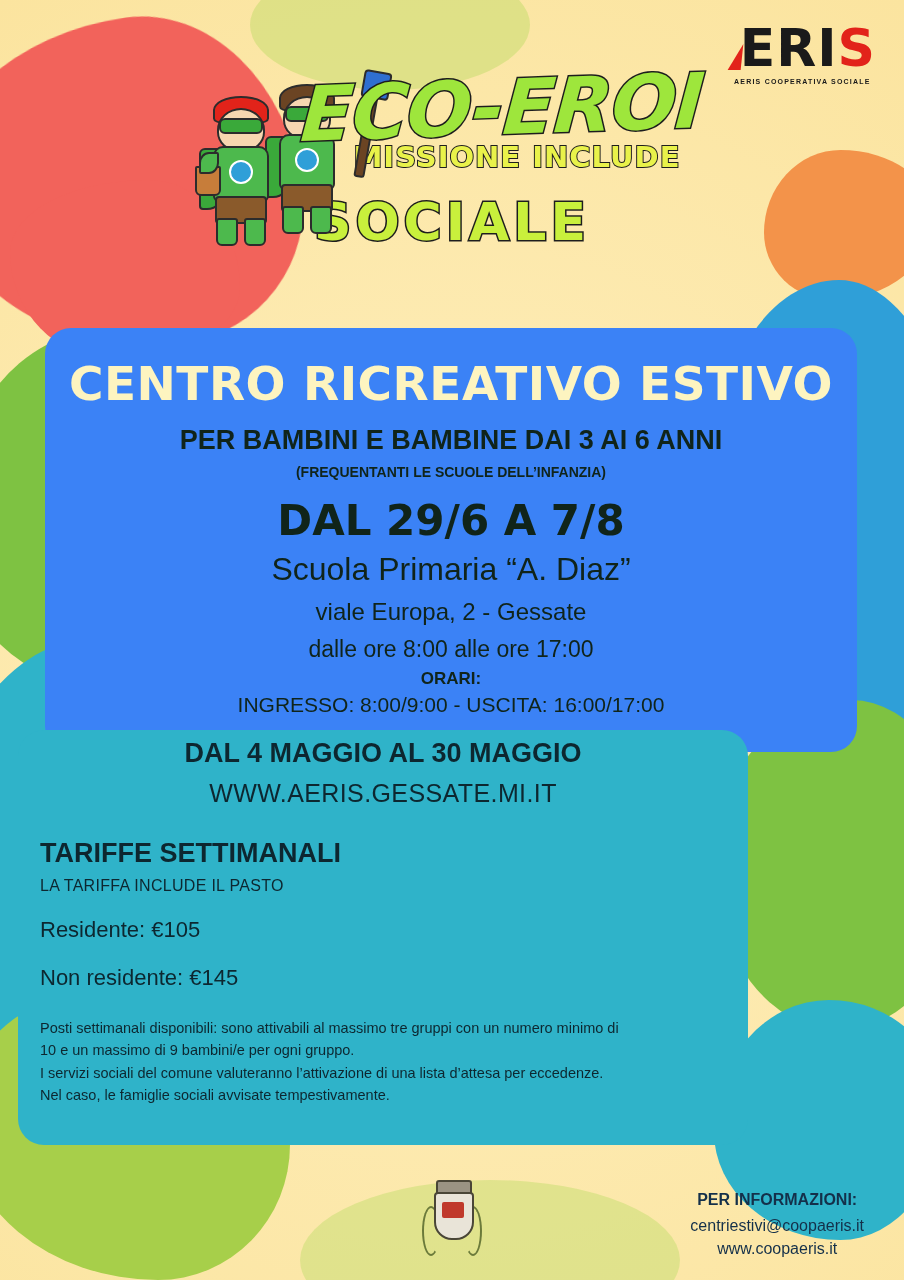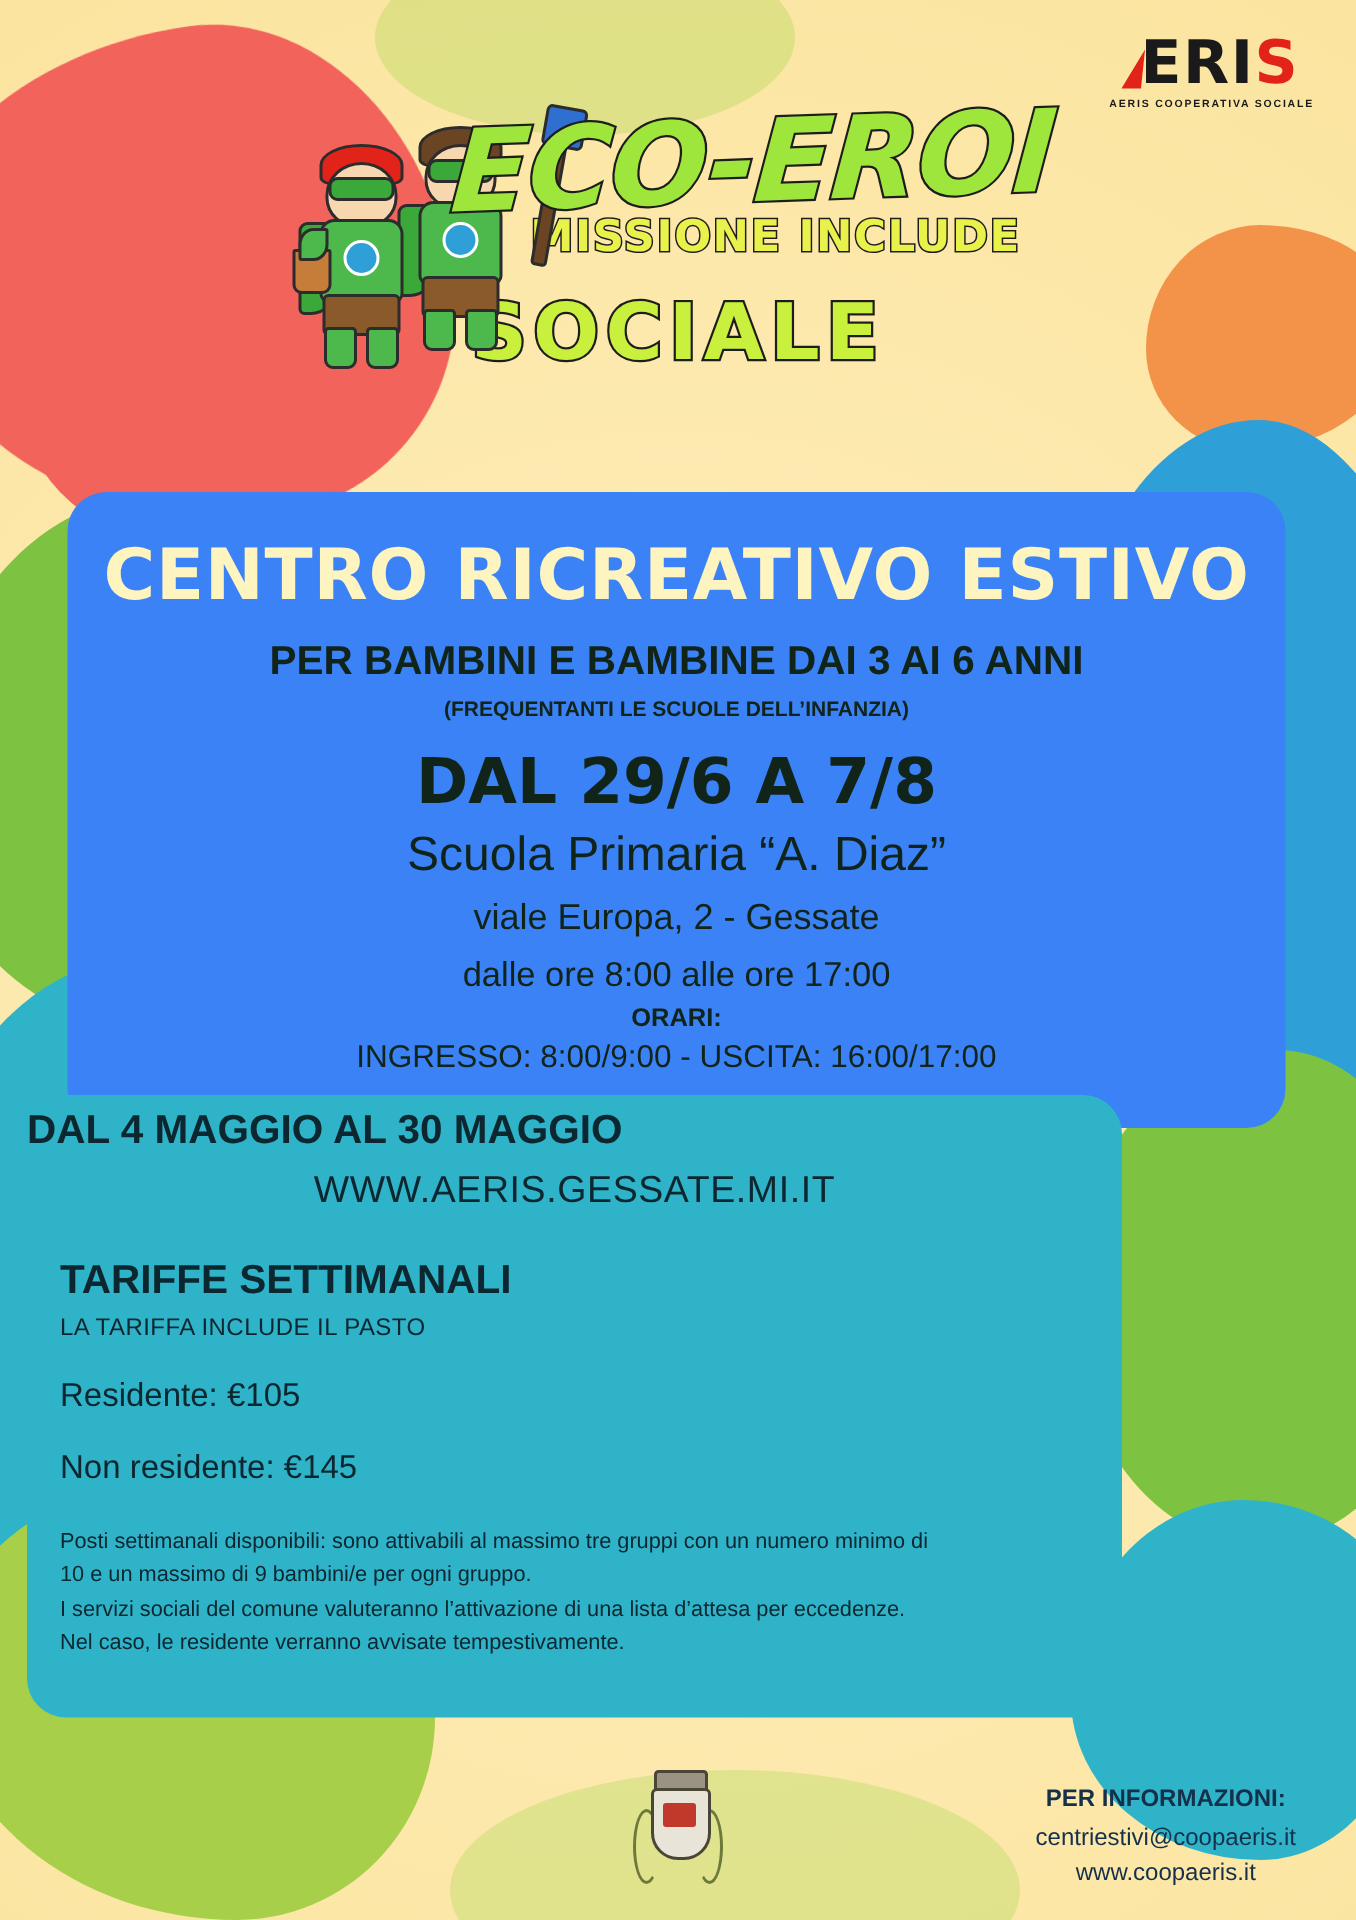--- a/index.html
+++ b/index.html
@@ -89,21 +89,21 @@
 
   
   .aeris {
     position: absolute;
     right: 28px;
     top: 22px;
     text-align: center;
     z-index: 6;
   }
   .aeris-word {
-    font-size: 40px;
+    font-size: 52px;
     font-weight: bold;
     color: #1a1a1a;
     letter-spacing: 1px;
     line-height: 1;
     font-family: "DejaVu Sans", sans-serif;
   }
   .aeris-word .red { color: #e2231a; }
   .aeris-sub {
     font-size: 7px;
     letter-spacing: 1.2px;
@@ -364,21 +364,21 @@
   }
   .iscr-title {
     text-align: center;
     font-family: "DejaVu Sans", sans-serif;
     font-size: 41px;
     font-weight: bold;
     color: #0d2730;
     margin-top: 18px;
   }
   .iscr-sub {
-    text-align: left;
+    text-align: center;
     font-size: 27px;
     font-weight: bold;
     margin-top: 8px;
   }
   .iscr-url {
     text-align: center;
     font-size: 25px;
     margin-top: 10px;
     letter-spacing: 0.4px;
   }
@@ -541,21 +541,21 @@
 
   <div class="tariffe-title">TARIFFE SETTIMANALI</div>
   <div class="tariffe-note">LA TARIFFA INCLUDE IL PASTO</div>
   <div class="tariffa-row">Residente: €105</div>
   <div class="tariffa-row">Non residente: €145</div>
 
   <div class="disclaimer">
     <div>Posti settimanali disponibili: sono attivabili al massimo tre gruppi con un numero minimo di</div>
     <div>10 e un massimo di 9 bambini/e per ogni gruppo.</div>
     <div>I servizi sociali del comune valuteranno l’attivazione di una lista d’attesa per eccedenze.</div>
-    <div>Nel caso, le residente verranno avvisate tempestivamente.</div>
+    <div>Nel caso, le famiglie sociali avvisate tempestivamente.</div>
   </div>
 </div>
 
 <div class="crest">
   <div class="wreath-l"></div>
   <div class="wreath-r"></div>
   <div class="crown"></div>
   <div class="shield"></div>
 </div>
 

